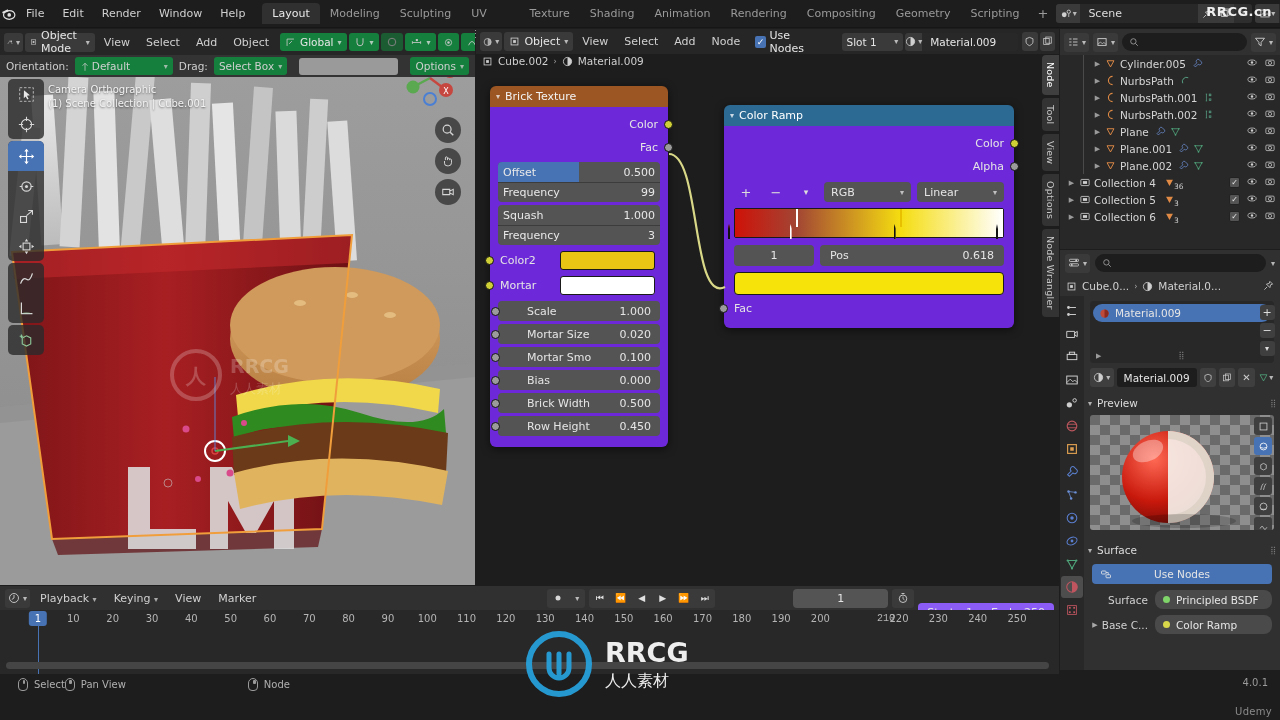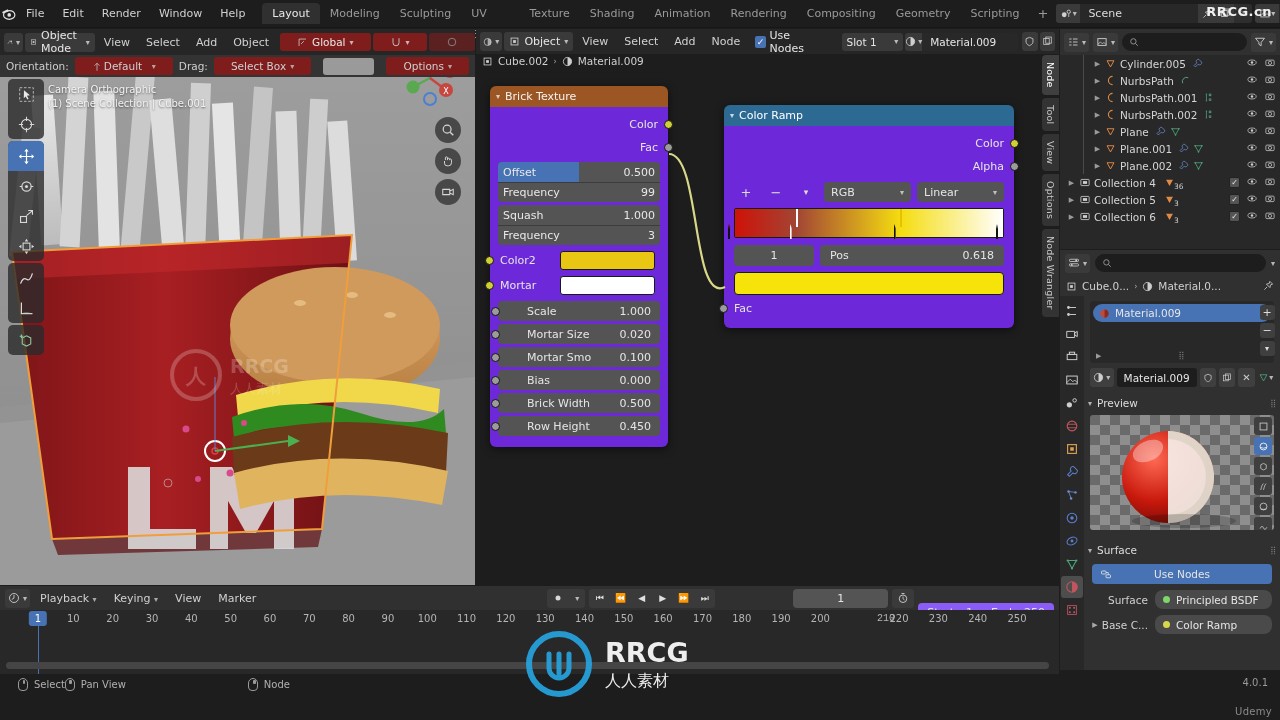--- a/index.html
+++ b/index.html
@@ -47,21 +47,21 @@
   .vp-header2 {
     position:absolute; left:0; top:26px; width:475px; height:22px;
     background:#333333; display:flex; align-items:center; padding:0 6px; gap:6px; z-index:6;
     font-size:10.5px; color:#cfcfcf;
   }
   .icon-btn { height:19px; min-width:19px; background:#3a3a3a; border-radius:3px;
               display:flex; align-items:center; justify-content:center; padding:0 3px; gap:3px; }
   .mode-sel { display:flex; align-items:center; height:19px; background:#3a3a3a; border-radius:3px; padding:0 5px; gap:4px; font-size:11px; }
   .hdr-menu { padding:0 7px; font-size:11px; color:#d0d0d0; height:19px; line-height:19px; }
   .chev { font-size:8px; opacity:.75; }
-  .drop-mini { display:flex; align-items:center; height:18px; background:#7f1d1d; border-radius:3px; padding:0 17px; gap:4px; font-size:10.5px; }
+  .drop-mini { display:flex; align-items:center; height:18px; background:#15803d; border-radius:3px; padding:0 5px; gap:4px; font-size:10.5px; }
   .blank-field { flex:1; height:17px; background:#9a9a9a; border-radius:3px; margin:0 6px; }
 
   
   .vp-scene { position:absolute; left:0; top:48px; width:475px; height:508px; overflow:hidden; }
   .vp-overlay-text { position:absolute; left:48px; top:54px; font-size:10px; color:#f2f2f2; line-height:14px; z-index:5; text-shadow:0 1px 2px rgba(0,0,0,.5); }
   .vp-toolbar { position:absolute; left:8px; top:50px; width:36px; z-index:5; display:flex; flex-direction:column; gap:2px; }
   .tool-grp { background:#2b2b2bcc; border-radius:5px; overflow:hidden; display:flex; flex-direction:column; }
   .tool-btn { width:36px; height:30px; display:flex; align-items:center; justify-content:center; }
   .tool-btn.active { background:#4772b3; }
   .vp-gizmo { position:absolute; right:14px; top:18px; width:62px; height:62px; z-index:5; }

